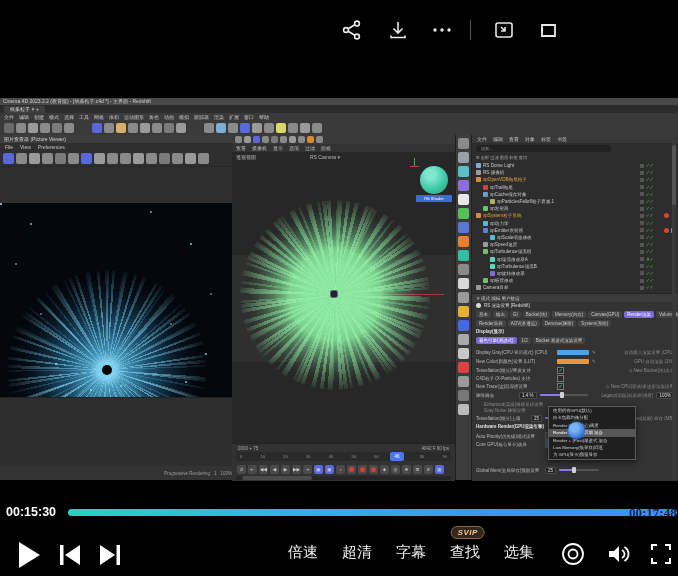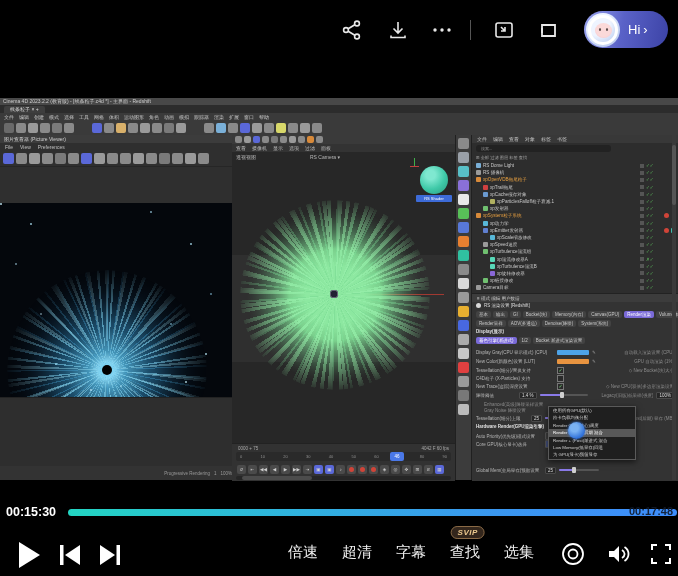--- a/index.html
+++ b/index.html
@@ -18,21 +18,21 @@
     background:radial-gradient(circle at 35% 30%,#eef4ff 0 38%,#cfdcf6 60%,#aebbe8 100%);overflow:hidden;}
   #avatar .face{position:absolute;left:9px;top:10px;width:17px;height:15px;border-radius:50%;
     background:radial-gradient(circle at 50% 40%,#fbd9d9 0 60%,#f3b9c2 100%);}
   #avatar .eye{position:absolute;width:2px;height:3px;background:#5a4a4a;border-radius:50%;top:15px;}
   #avatar .hood{position:absolute;inset:2px;border-radius:50%;border:3px solid #fff;}
   #avatar-label{color:#fff;font-size:13px;margin-left:8px;display:flex;align-items:center;gap:3px;}
   
   #time-current{left:6px;top:505px;font-size:12.5px;font-weight:bold;color:#fff;}
   #progress{left:68px;top:509px;width:609px;height:7px;border-radius:4px;cursor:pointer;
     background:linear-gradient(90deg,#23d5c2 0%,#2fb5dd 35%,#3a97ef 70%,#3d8dfc 100%);}
-  #time-duration{left:629px;top:505px;font-size:11px;font-weight:bold;color:rgba(16,24,40,.9);}
+  #time-duration{left:629px;top:505px;font-size:13px;font-weight:bold;color:rgba(16,24,40,.9);font-family:Liberation Serif, serif;}
   .tbtn{top:540px;cursor:pointer;color:#fff;}
   .tbtn svg{display:block;}
   #menu-row{left:288px;top:543px;display:flex;gap:24px;font-size:15px;color:#f0f0f0;}
   .menu-item{position:relative;cursor:pointer;white-space:nowrap;}
   .menu-badge{display:none;position:absolute;left:50%;transform:translateX(-42%);top:-17px;
     font-size:8px;font-style:italic;font-weight:bold;color:#ecc98e;background:#33261c;
     border:1px solid #8a6a46;border-radius:7px;padding:1px 6px;letter-spacing:.5px;}
   .menu-item.has-badge .menu-badge{display:block;}
   .ricon{top:541px;width:26px;height:26px;color:#fff;cursor:pointer;}
   .ricon svg{width:100%;height:100%;}
@@ -200,32 +200,20 @@
       <rect x="4" y="5" width="16" height="14" rx="2"></rect>
       <path d="M9 9l4 4M13 9v4h-4"></path>
     </svg>
   </div>
   <div class="abs hicon" style="left:536px">
     <svg viewBox="0 0 24 24" fill="none" stroke="currentColor" stroke-width="1.8">
       <path d="M6 7h13v11H6z"></path>
         <path d="M6 10v5"></path>
     </svg>
   </div>
-  <div class="abs" id="avatar-pill">
-    <div id="avatar">
-      <div class="hood"></div>
-        <div class="face"></div>
-      <div class="eye" style="left:13px"></div>
-        <div class="eye" style="left:20px"></div>
-    </div>
-    <div id="avatar-label">
-      <span>Hi</span>
-        <span>›</span>
-    </div>
-  </div>
 
   <div class="abs" id="c4d">
     <div class="abs" id="c4d-title">Cinema 4D 2023.2.2 (教育版) - [线条粒子.c4d *] - 主界面 - Redshift</div>
     <div class="abs" id="c4d-tabs">
       <span id="c4d-tab">线条粒子 ×  +</span>
     </div>
     <div class="abs" id="c4d-menus">
 
     <span>文件</span>
         <span>编辑</span>

